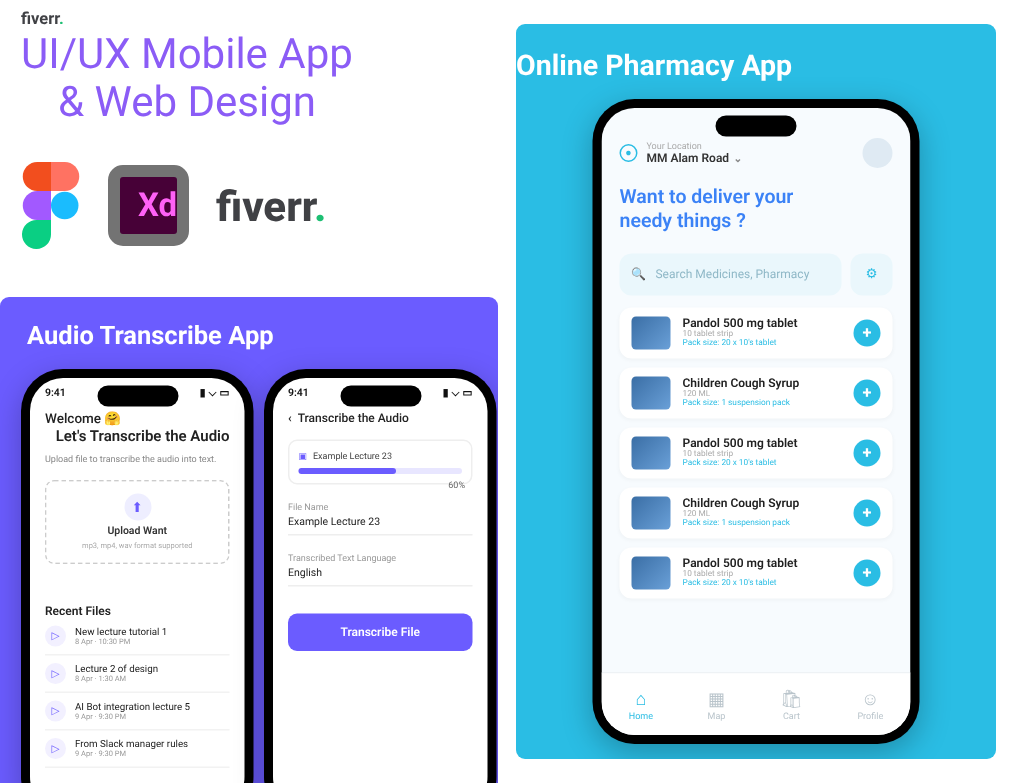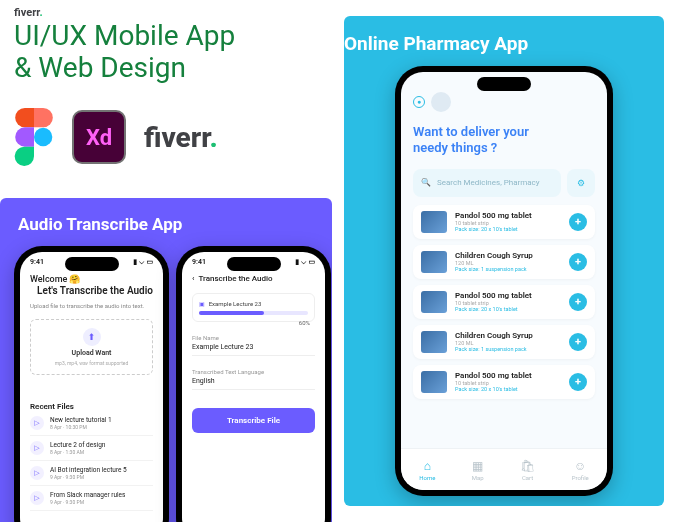--- a/index.html
+++ b/index.html
@@ -1,26 +1,26 @@
 <!DOCTYPE html>
 <html><head>
 <meta charset="utf-8">
 <style>
   * { box-sizing: border-box; margin: 0; padding: 0; font-family: -apple-system, BlinkMacSystemFont, "Segoe UI", Roboto, Helvetica, Arial, sans-serif; }
   body { width: 680px; height: 522px; background: #fff; overflow: hidden; position: relative; }
 
   .top-logo { position: absolute; top: 6px; left: 14px; font-weight: 700; font-size: 11px; color: #404145; }
   .top-logo .dot { color: #1dbf73; }
 
-  .headline { position: absolute; top: 20px; left: 14px; font-size: 28px; line-height: 1.15; font-weight: 400; color: #15803d; }
+  .headline { position: absolute; top: 20px; left: 14px; font-size: 28px; line-height: 1.15; font-weight: 400; color: #8b5cf6; text-align: center; }
 
   .tool-logos { position: absolute; top: 108px; left: 14px; display: flex; align-items: center; gap: 18px; }
   .figma-logo { width: 40px; height: 58px; display: flex; flex-direction: column; align-items: center; justify-content: center; }
   .figma-logo svg { width: 40px; height: 58px; }
-  .xd-logo { width: 54px; height: 54px; border-radius: 10px; background: #470137; display: flex; align-items: center; justify-content: center; color: #ff61f6; font-weight: 700; font-size: 22px; border: 2px solid #737373; }
+  .xd-logo { width: 54px; height: 54px; border-radius: 10px; background: #470137; display: flex; align-items: center; justify-content: flex-end; color: #ff61f6; font-weight: 700; font-size: 22px; border: 8px solid #737373; }
   .fiverr-logo { font-weight: 800; font-size: 28px; color: #404145; }
   .fiverr-logo .dot { color: #1dbf73; }
 
   
   .audio-panel { position: absolute; left: 0; top: 198px; width: 332px; height: 324px; background: #6b5cff; border-radius: 6px 6px 0 0; overflow: hidden; }
   .audio-title { margin: 16px 0 0 18px; color: #fff; font-weight: 700; font-size: 17px; }
 
   .phone { position: absolute; background: #000; border-radius: 28px; padding: 6px; box-shadow: 0 6px 20px rgba(0,0,0,.25); }
   .phone-screen { background: #fff; border-radius: 22px; width: 100%; height: 100%; position: relative; overflow: hidden; }
   .notch { position: absolute; top: 5px; left: 50%; transform: translateX(-50%); width: 54px; height: 14px; background: #000; border-radius: 10px; z-index: 5; }
@@ -216,20 +216,27 @@
 
 <div class="pharm-panel">
   <div class="pharm-title">Online Pharmacy App</div>
 
   <div class="phone pharm-phone">
     <div class="phone-screen">
       <div class="notch"></div>
       <div class="pharm-screen">
         <div class="loc-row">
           <div class="loc-pin">●</div>
+          <div class="loc-text">
+            <div class="loc-sub">Your Location</div>
+            <div class="loc-main">
+                <span>MM Alam Road</span> 
+                <span style="font-size:7px;color:#888">⌄</span>
+              </div>
+          </div>
           <div class="avatar"></div>
         </div>
 
         <div class="hero-q">
           <div>Want to deliver your</div>
           <div>needy things ?</div>
         </div>
 
         <div class="search-wrap">
           <div class="search-box">

